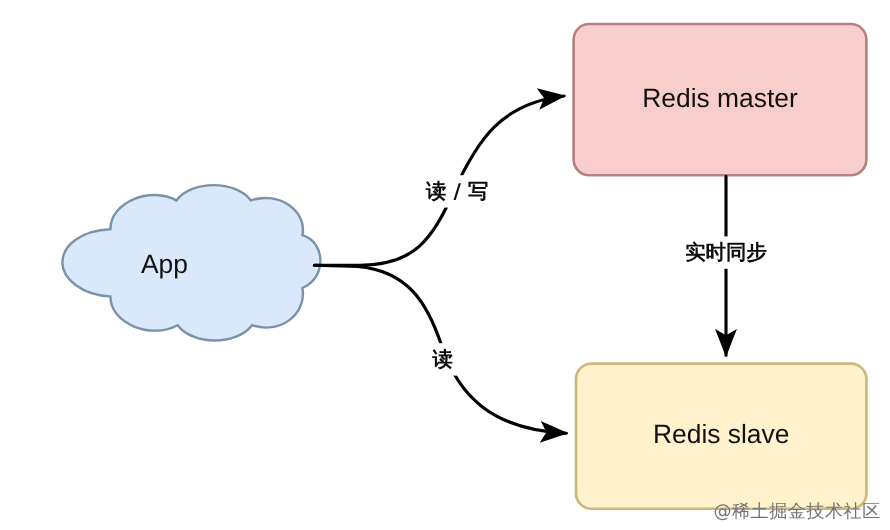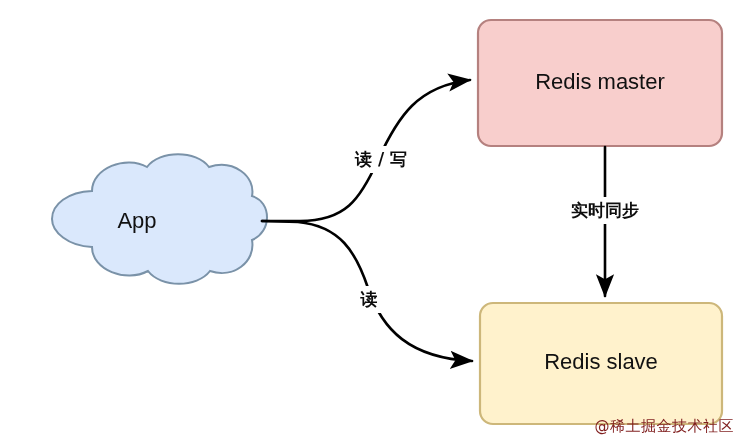--- a/index.html
+++ b/index.html
@@ -54,21 +54,21 @@
   }
   .label-bg {
     fill: #ffffff;
   }
   .watermark {
     position: absolute;
     right: 8px;
     bottom: 6px;
     font-family: "DejaVu Sans", "Liberation Sans", sans-serif;
     font-size: 15px;
-    color: #7f1d1d;
+    color: #737373;
     letter-spacing: 0.5px;
     white-space: nowrap;
     user-select: none;
     text-align: center;
   }
 </style>
 </head>
 <body>
 
 <div id="canvas">

